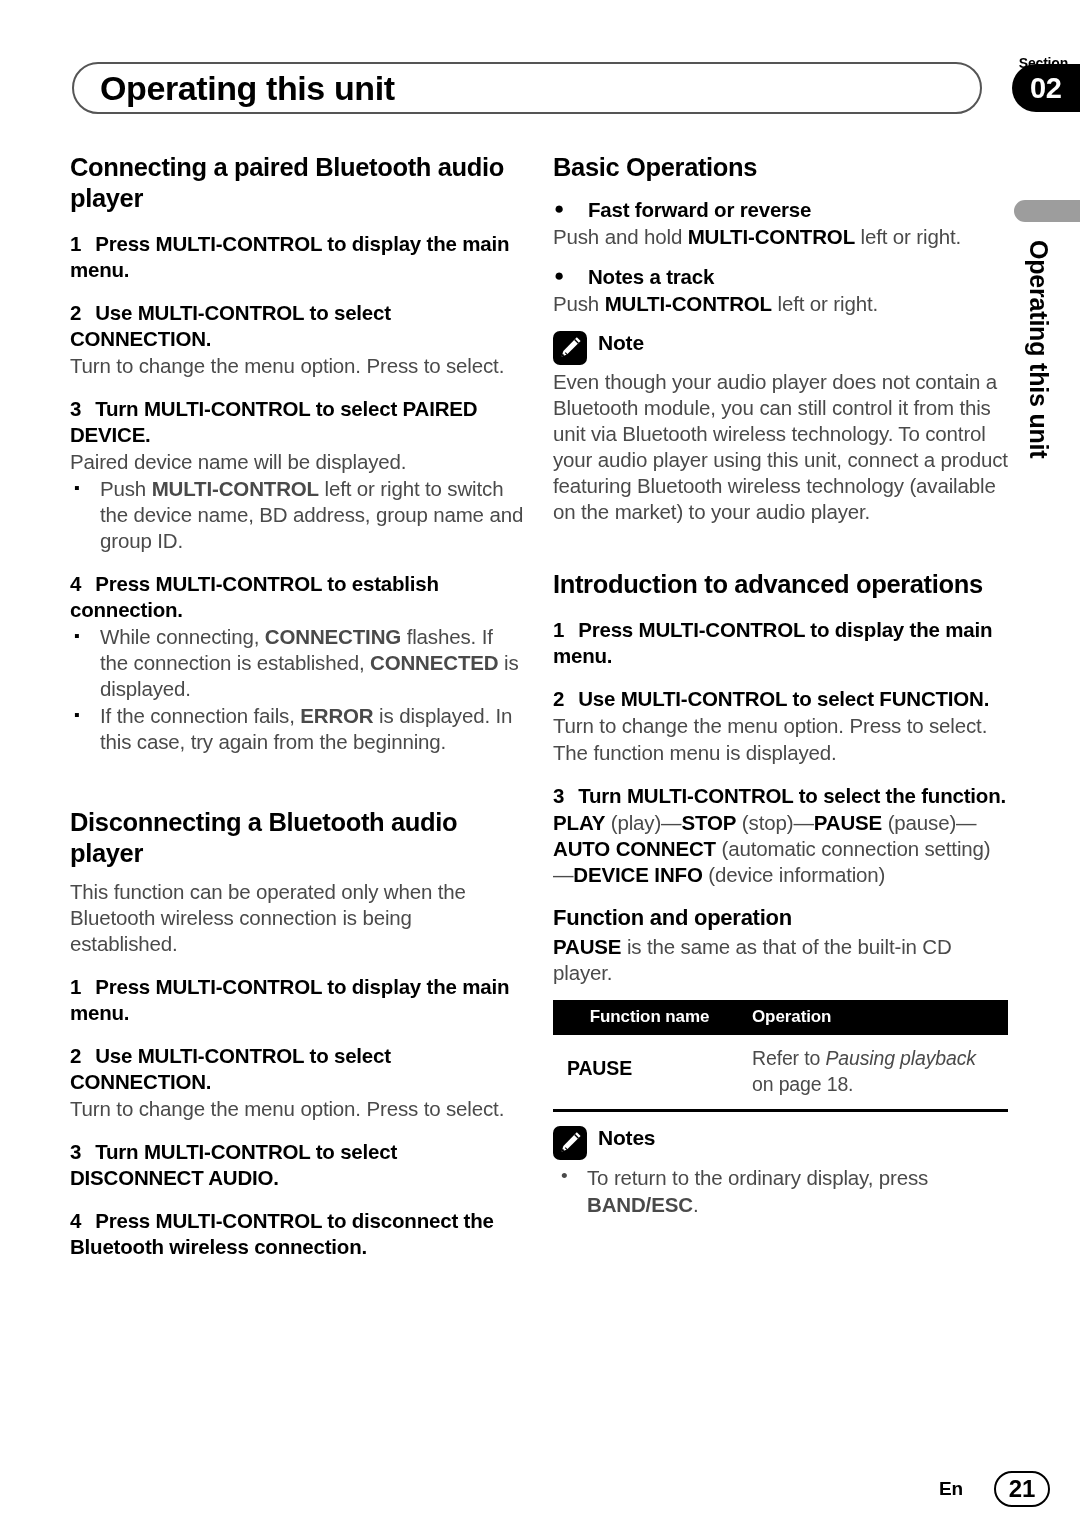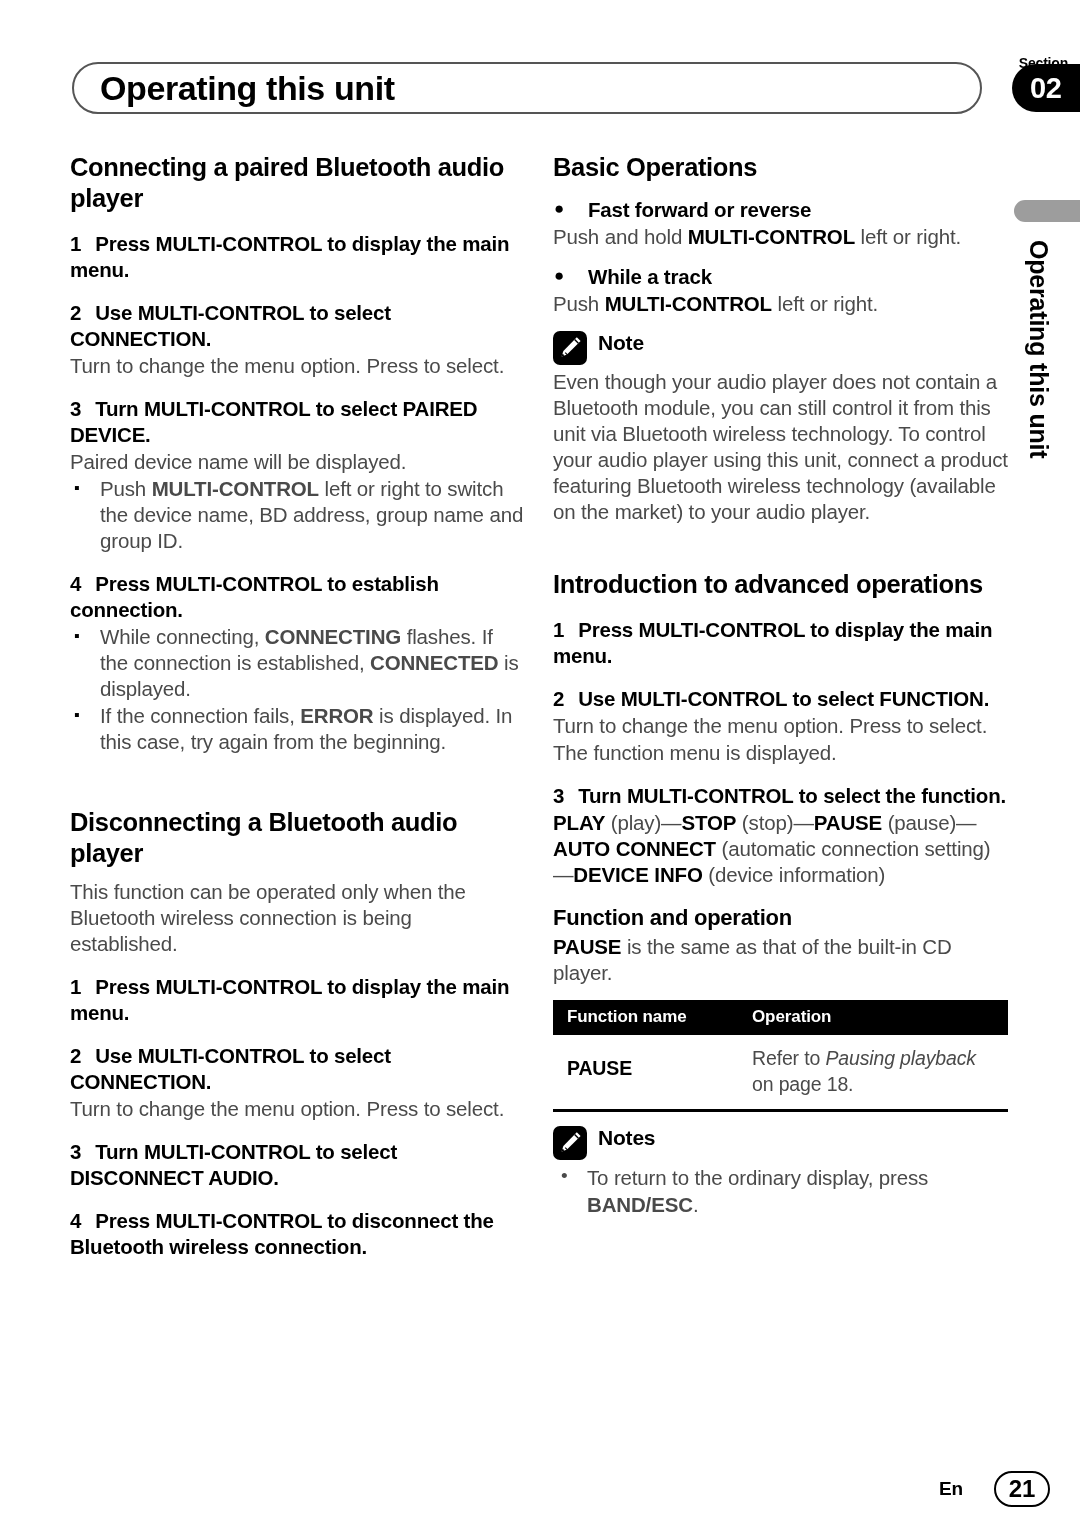--- a/index.html
+++ b/index.html
@@ -224,21 +224,21 @@
   }
   table.fn-table thead th {
     background: #000;
     color: #fff;
     font-size: 17px;
     font-weight: bold;
     text-align: left;
     padding: 7px 6px 8px 14px;
     letter-spacing: -0.1px;
   }
-  table.fn-table thead th.c1 { width: 165px; }
+  table.fn-table thead th.c1 { width: 165px; text-align: center; }
   table.fn-table tbody td {
     font-size: 19.5px;
     line-height: 26px;
     color: #4a4a4a;
     padding: 10px 6px 12px 14px;
     vertical-align: top;
     border-bottom: 3px solid #000;
     letter-spacing: -0.15px;
   }
   table.fn-table tbody td.c1 {
@@ -337,21 +337,21 @@
 
 </div>
 
 <div class="col col-right">
 
   <h2 class="sec-head">Basic Operations</h2>
 
   <p class="dot-head">Fast forward or reverse</p>
   <p class="body"><span>Push and hold </span><b>MULTI-CONTROL</b><span> left or right.</span></p>
 
-  <p class="dot-head">While a track</p>
+  <p class="dot-head">Notes a track</p>
   <p class="body"><span>Push </span><b>MULTI-CONTROL</b><span> left or right.</span></p>
 
   <div class="note-head">
     <div class="note-icon">
       <svg width="34" height="34" viewBox="0 0 34 34" aria-hidden="true">
         <g fill="#ffffff">
           <path d="M23.8 6.2 L27.6 10.0 L14.0 23.6 L8.4 25.8 L10.4 20.0 Z"></path>
           <path d="M9.6 22.6 L11.4 24.4 L8.0 25.9 Z" fill="#000000"></path>
         </g>
         <path d="M21.6 8.4 L25.4 12.2" stroke="#000000" stroke-width="1.4" fill="none"></path>

